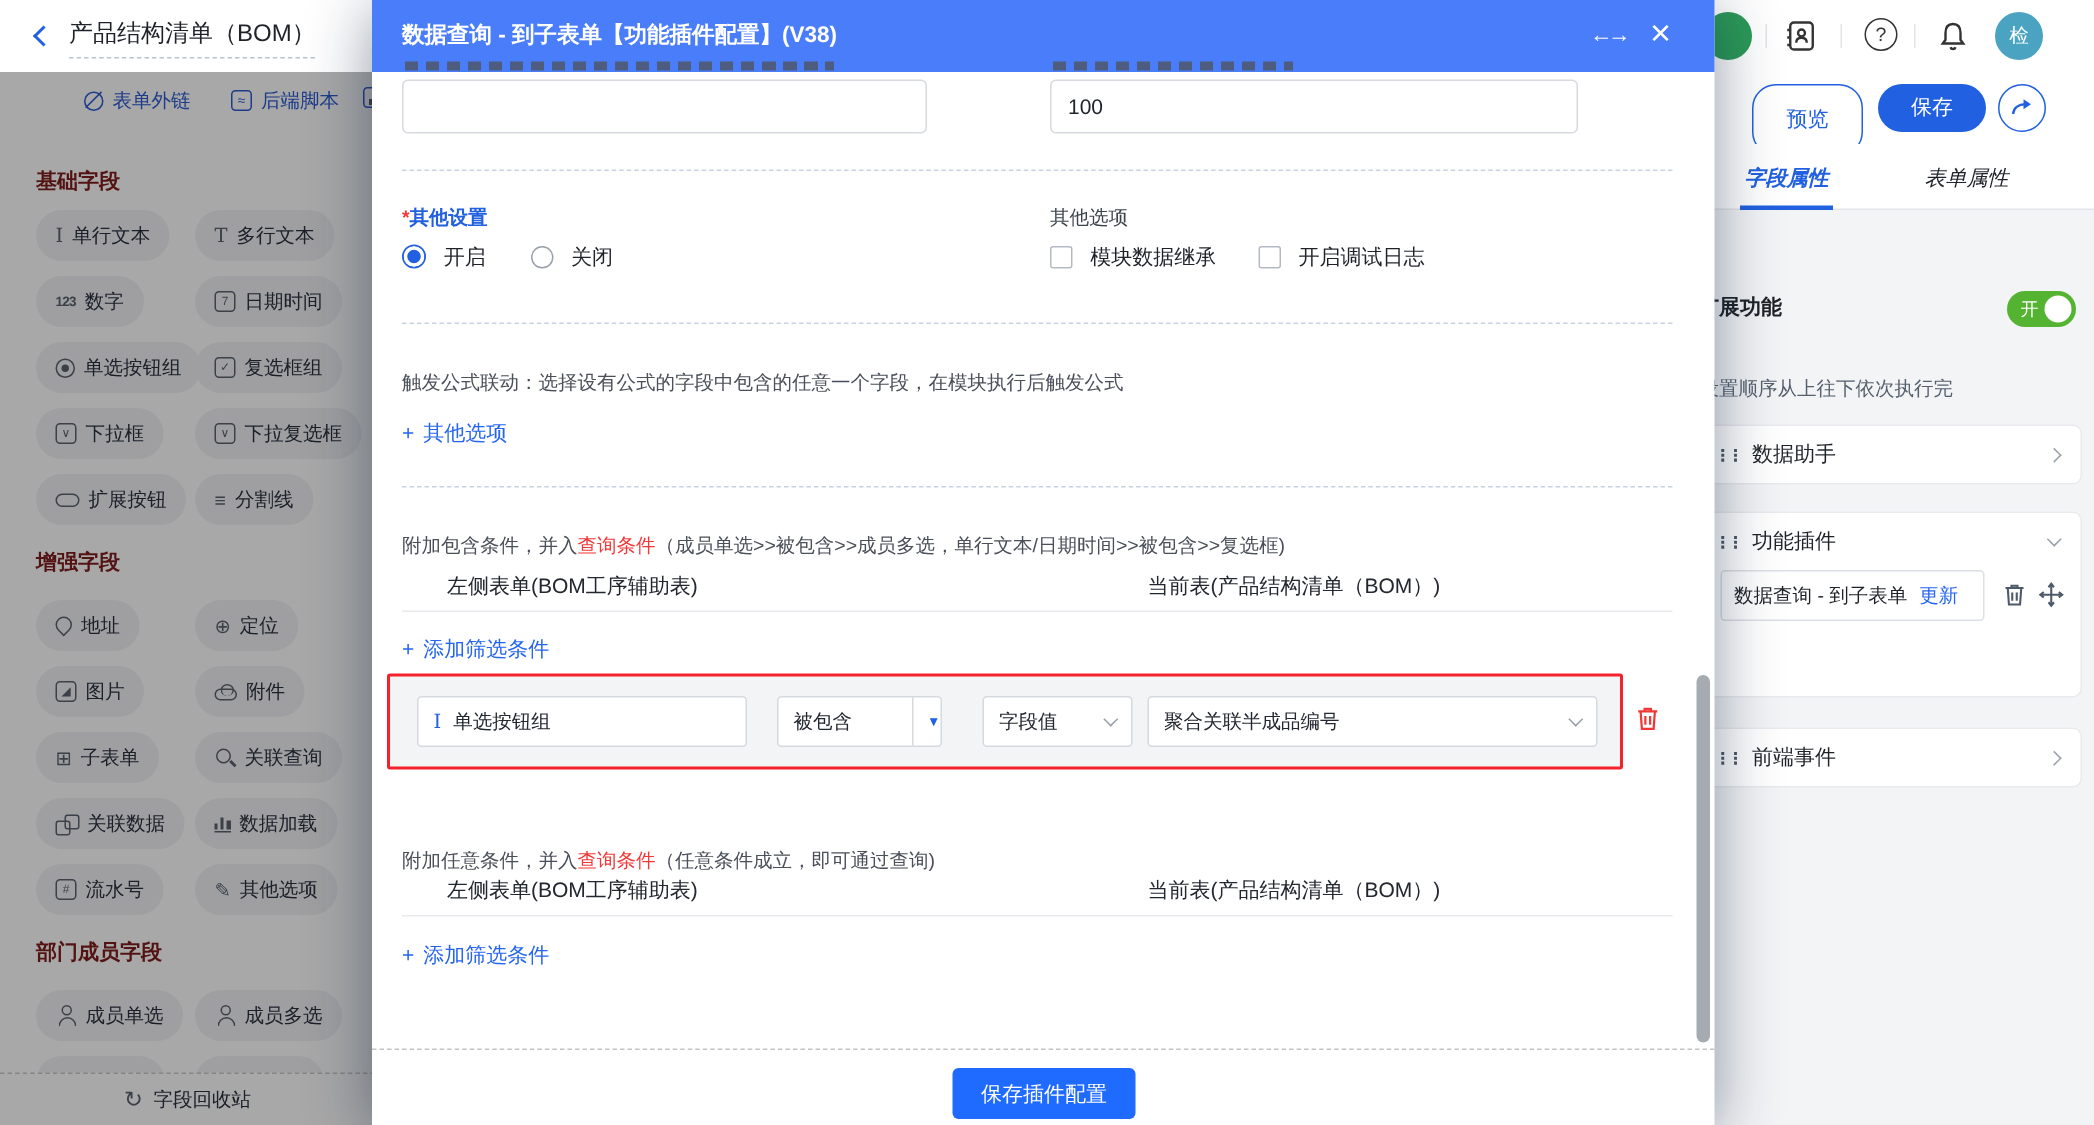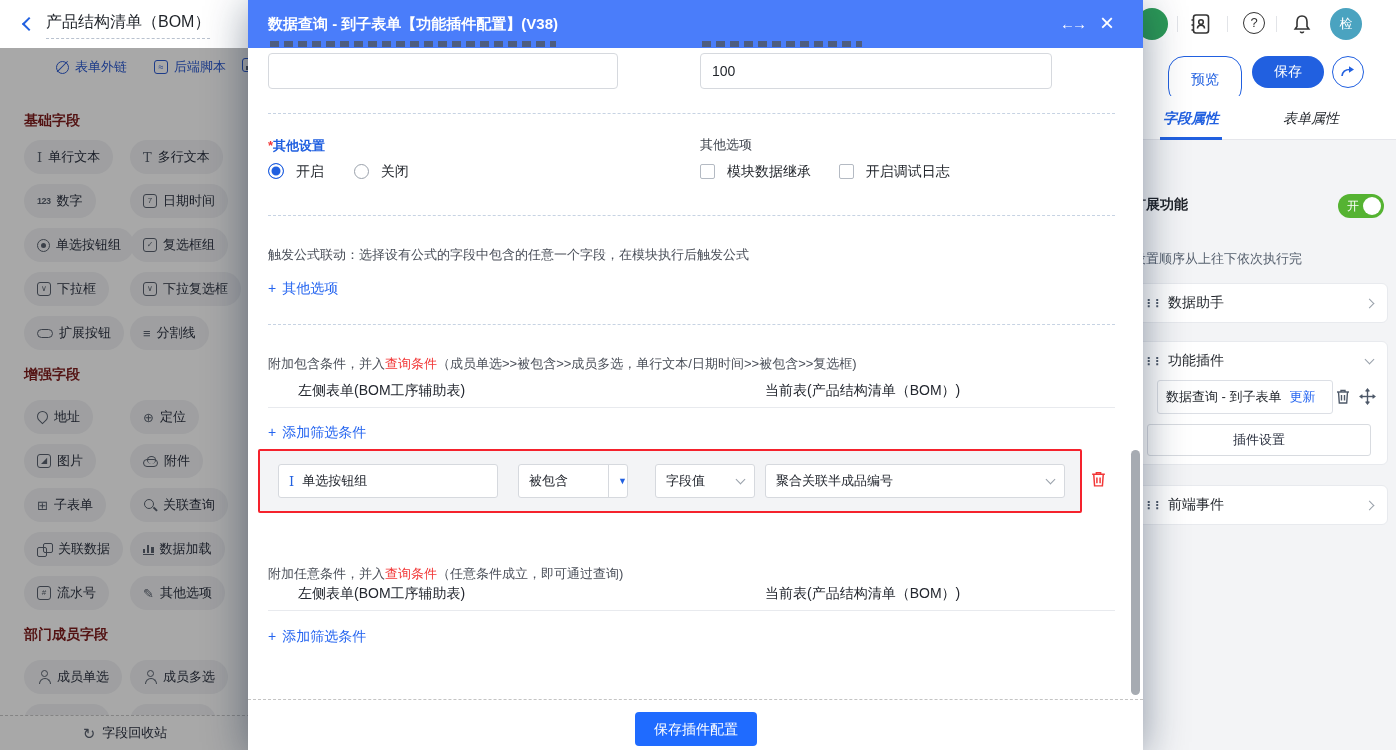--- a/index.html
+++ b/index.html
@@ -66,21 +66,21 @@
   .ptab.active { color:#2160e0; font-weight:bold; }
   .ptab.active::after { content:""; position:absolute; left:2px; right:2px; bottom:0; height:3px; background:#2160e0; }
   .donebtn { position:absolute; left:8px; top:104px; width:260px; height:32px; background:#2160e0; color:#fff; font-size:14px; text-align:center; line-height:32px; border-radius:2px; }
   .toggle { position:absolute; left:218px; top:146px; width:46px; height:24px; border-radius:12px; background:#55b332; color:#fff; font-size:12px; line-height:24px; padding-left:9px; }
   .toggle::after { content:""; position:absolute; right:3px; top:3px; width:18px; height:18px; border-radius:50%; background:#fff; }
   .pcard { position:absolute; left:8px; width:260px; background:#fff; border:1px solid #e8eaee; border-radius:6px; }
   .dots { color:#4e5969; font-size:11px; letter-spacing:-2.5px; font-weight:bold; }
   .chev { display:inline-block; width:7px; height:7px; border-right:1.6px solid #98a0aa; border-bottom:1.6px solid #98a0aa; }
   .chev.r { transform:rotate(-45deg); } .chev.d { transform:rotate(45deg); }
   .cardrow { display:flex; align-items:center; height:38px; padding:0 14px; gap:8px; font-size:14px; color:#1f2329; }
-  .innerbox { position:absolute; left:18px; top:38px; width:176px; height:34px; border:1px solid #dcdfe5; border-radius:3px; background:#fff; display:flex; align-items:center; padding:0 8px; gap:8px; font-size:13px;margin-left:10px; }
+  .innerbox { position:absolute; left:18px; top:38px; width:176px; height:34px; border:1px solid #dcdfe5; border-radius:3px; background:#fff; display:flex; align-items:center; padding:0 8px; gap:8px; font-size:13px; }
   .plugbtn { position:absolute; left:18px; top:82px; width:224px; height:32px; background:#fff; border:1px solid #d8dbe0; border-radius:3px; text-align:center; line-height:30px; font-size:13px; color:#2b3140; }
 
   
   .modal { position:absolute; left:248px; top:0; width:895px; height:750px; background:#fff; z-index:5; box-shadow:0 6px 40px rgba(10,30,60,0.45); }
   .mhead { position:absolute; left:0; top:0; width:895px; height:48px; background:#4a7dfa; color:#fff; }
   .mtitle { position:absolute; left:20px; top:0; line-height:48px; font-size:15px; font-weight:bold; color:#fff; }
   .resz { position:absolute; left:812px; top:0; line-height:48px; font-size:15px; color:#fff; letter-spacing:-3px; }
   .mclose { position:absolute; left:852px; top:0; line-height:46px; font-size:24px; color:#fff; font-weight:normal; }
   .clipstrip { position:absolute; height:6px; overflow:hidden; background:repeating-linear-gradient(90deg,#4e5460 0 9px,transparent 9px 14px); opacity:.8; }
   .minput { position:absolute; height:36px; border:1px solid #d6d9de; border-radius:4px; background:#fff; font-size:14px; color:#1f2329; padding:0 11px; font-family:"Liberation Sans","DejaVu Sans",sans-serif; }
@@ -314,21 +314,20 @@
       <span class="abs" style="left:230px; top:46px;">
         <svg width="17" height="17" viewBox="0 0 17 17" fill="none" stroke="#4e5969" stroke-width="1.4">
           <line x1="8.5" y1="2" x2="8.5" y2="15"></line>
             <line x1="2" y1="8.5" x2="15" y2="8.5"></line>
           <path d="M6.7 3.5 L8.5 1.2 L10.3 3.5" fill="none"></path>
             <path d="M6.7 13.5 L8.5 15.8 L10.3 13.5" fill="none"></path>
           <path d="M3.5 6.7 L1.2 8.5 L3.5 10.3" fill="none"></path>
             <path d="M13.5 6.7 L15.8 8.5 L13.5 10.3" fill="none"></path>
         </svg>
       </span>
-      <div class="plugbtn">插件设置</div>
     </div>
 
     <div class="pcard" style="top:437px; height:40px;">
       <div class="cardrow">
         <span class="dots">⋮⋮</span>
         <span>前端事件</span>
         <span class="chev r" style="margin-left:auto;"></span>
       </div>
     </div>
   </div>

